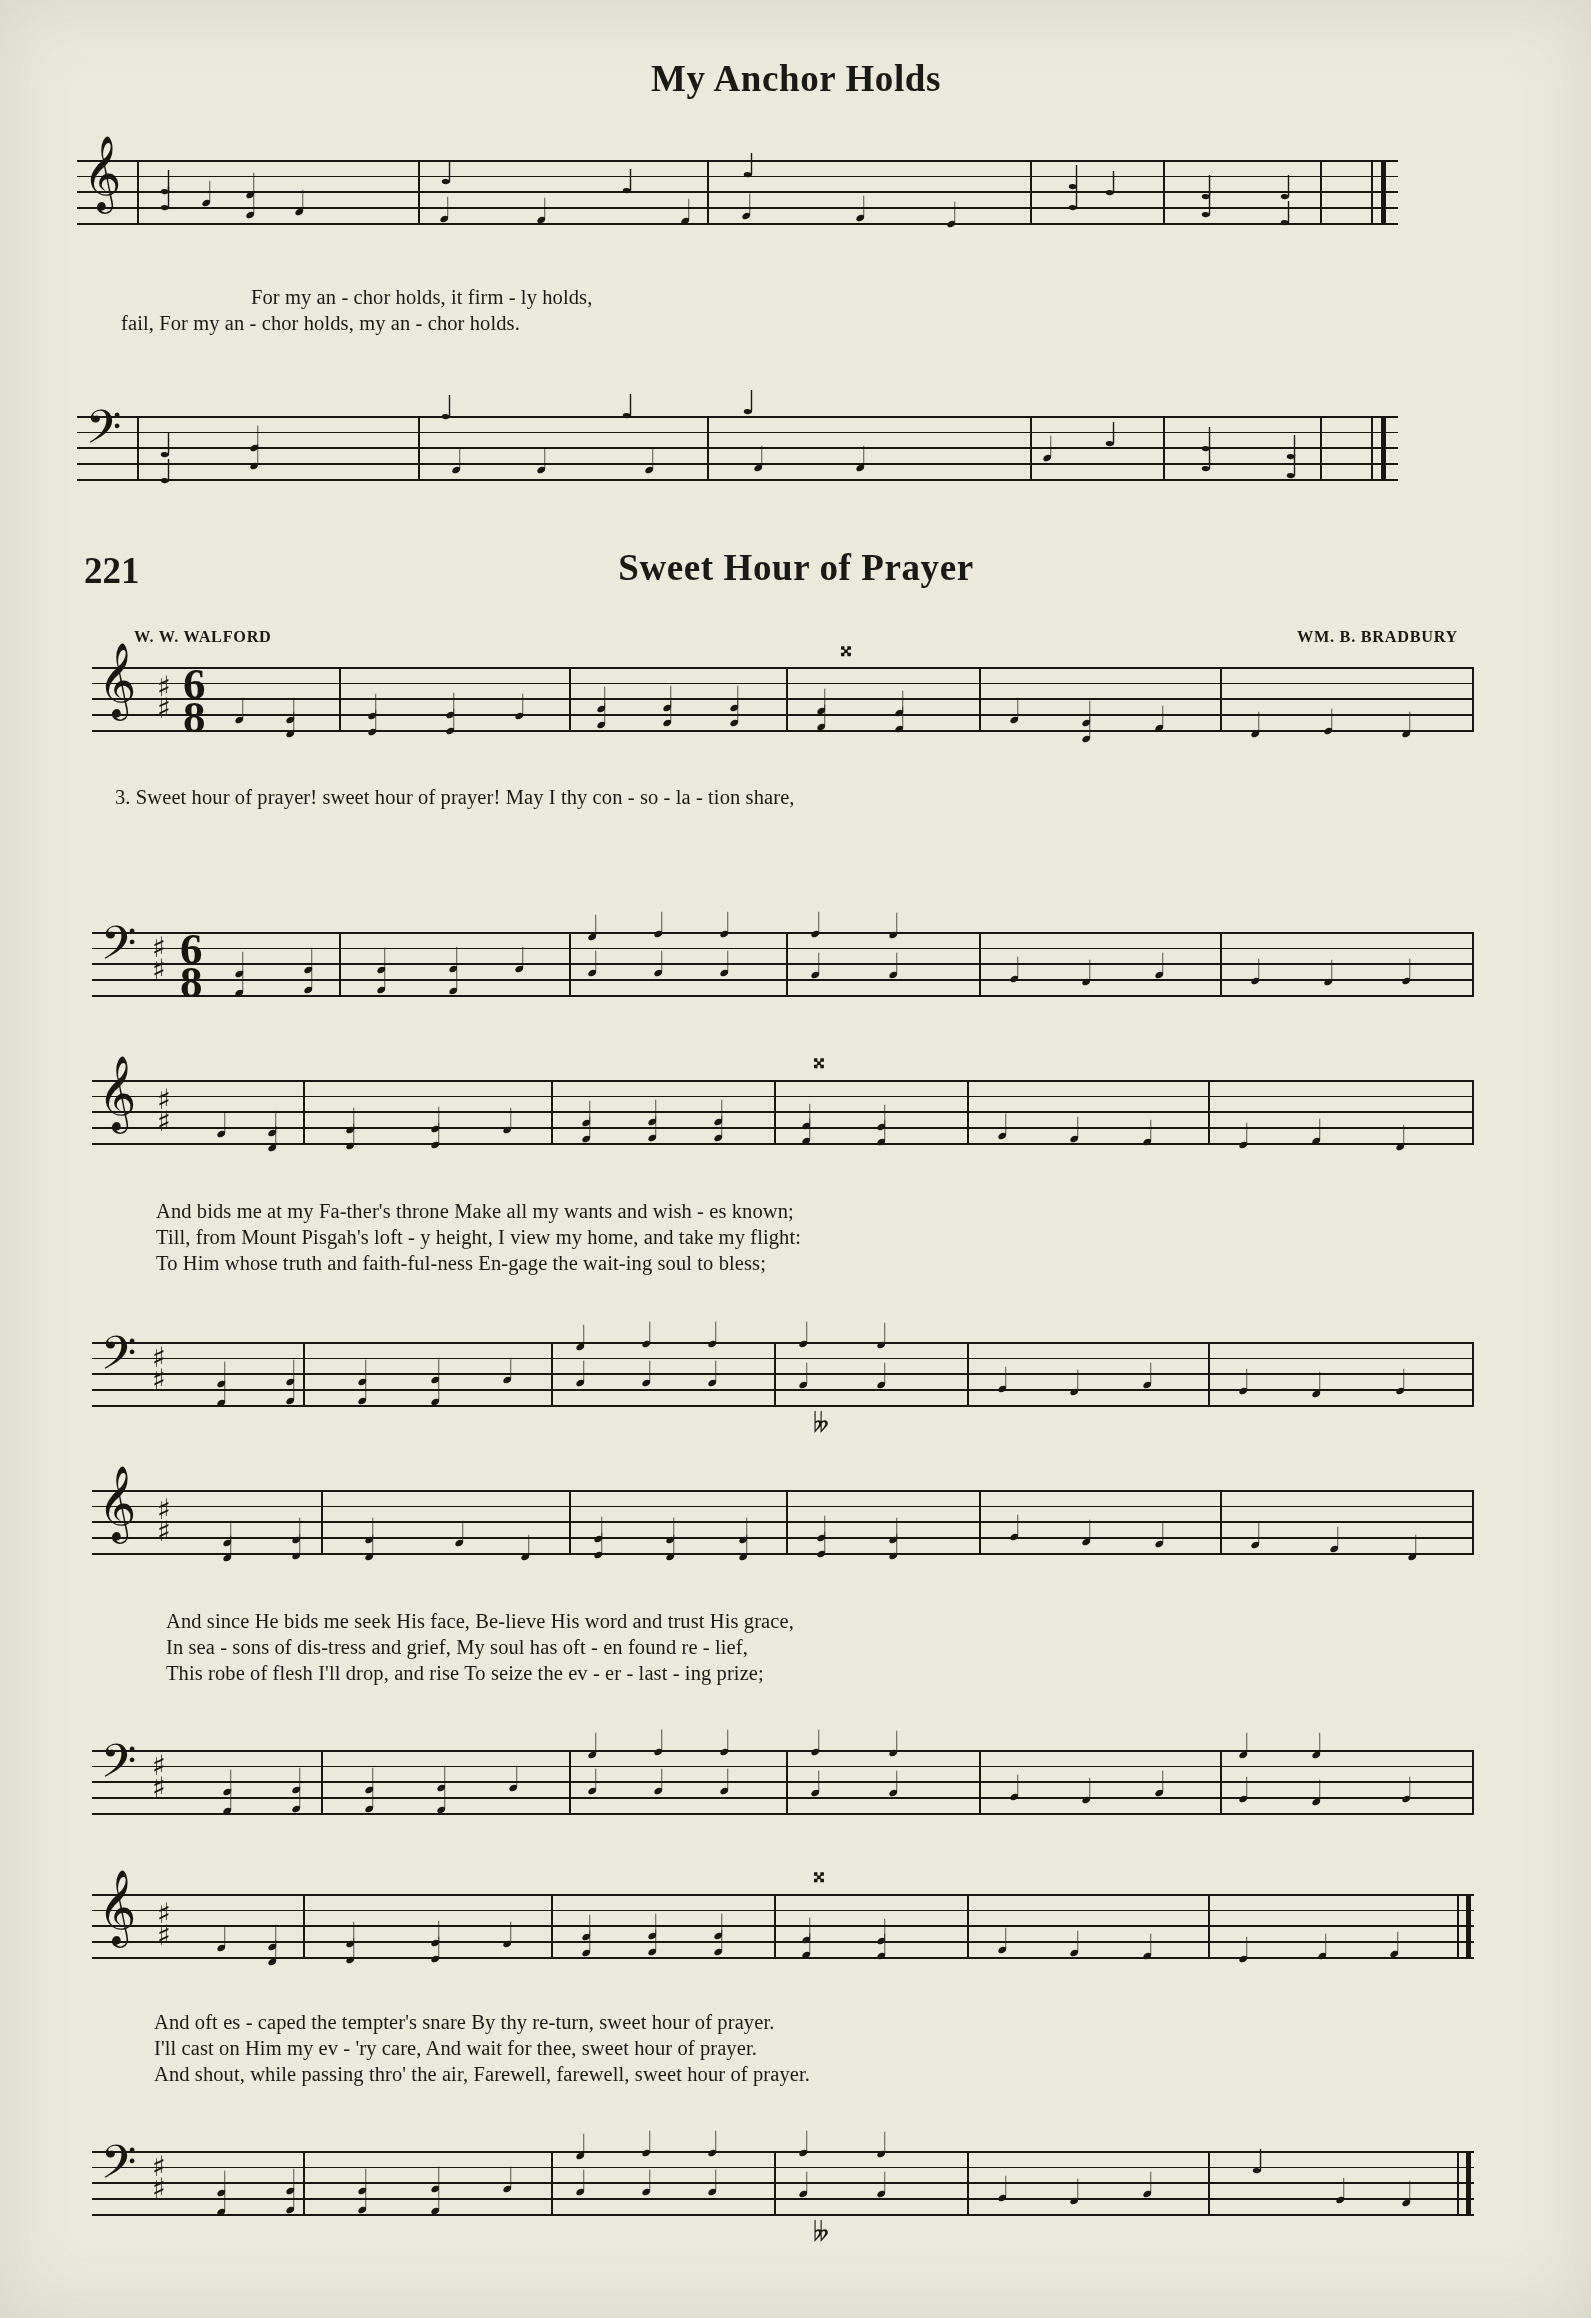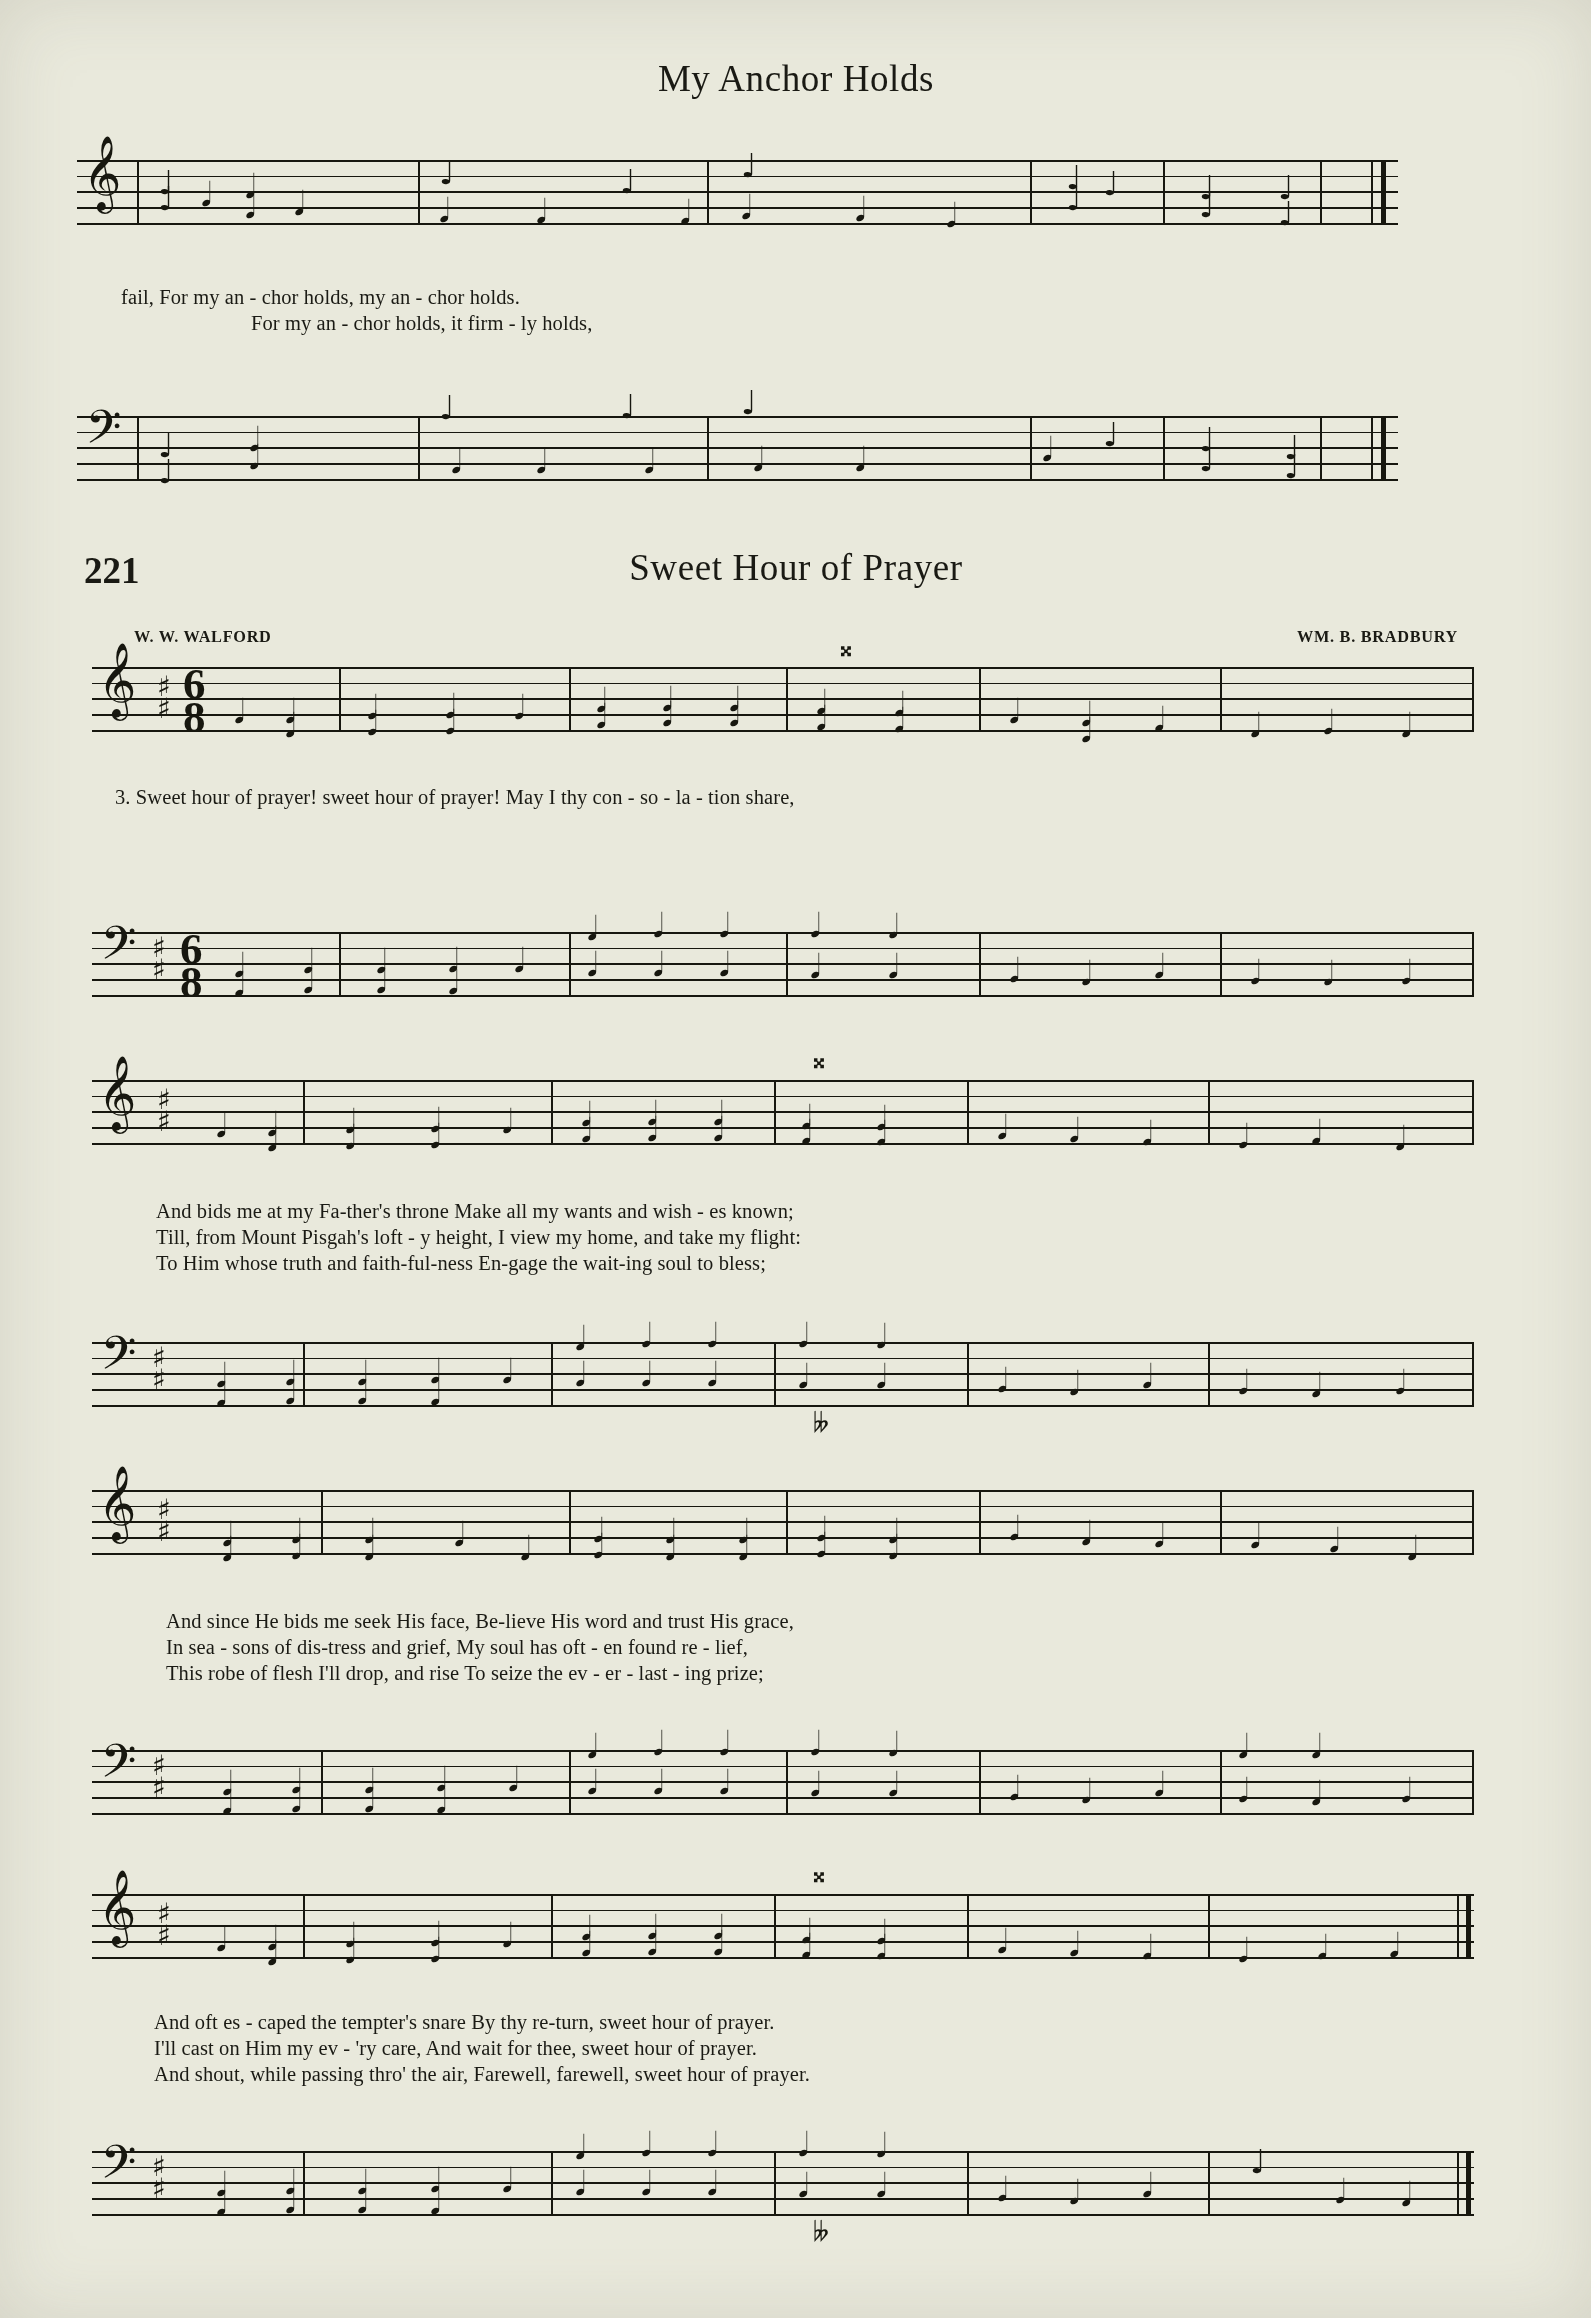--- a/index.html
+++ b/index.html
@@ -21,21 +21,21 @@
     position: absolute;
     inset: 0;
     box-shadow: inset 0 0 72px rgba(120,118,100,0.18);
     pointer-events: none;
   }
 
   
   .ctr { text-align: center; }
   .song-title {
     font-family: "Liberation Serif", serif;
-    font-weight: normal;
+    font-weight: bold;
     font-size: 37px;
     letter-spacing: 0.6px;
   }
   .hymn-num {
     font-family: "Liberation Serif", serif;
     font-weight: bold;
     font-size: 37px;
   }
   .credit {
     font-family: "Liberation Serif", serif;
@@ -129,22 +129,22 @@
       <div class="glyph note" style="left:989px; top:1.2px;">♩</div>
       <div class="glyph note" style="left:989px; top:22px;">♩</div>
       <div class="glyph note" style="left:1026px; top:7.2px;">♩</div>
       <div class="glyph note" style="left:1122px; top:11px;">♩</div>
       <div class="glyph note" style="left:1122px; top:29px;">♩</div>
       <div class="glyph note" style="left:1201px; top:11px;">♩</div>
       <div class="glyph note" style="left:1201px; top:37px;">♩</div>
     </div>
 
     <div class="lyric-block ctr" style="left:121px; top:284px; width:1297px; text-align:left;">
+      <span class="lyric-line" style="margin-left:130px;">For  my  an - chor holds,  it  firm - ly   holds,</span>
       <span class="lyric-line">fail,   For my an  -  chor    holds,            my an - chor holds.</span>
-      <span class="lyric-line" style="margin-left:130px;">For  my  an - chor holds,  it  firm - ly   holds,</span>
     </div>
   </div>
 
   <div class="system">
     <div style="position:absolute; left:77px; top:416px; width:1321px; height:66px;">
       <div class="line" style="position:absolute; left:0; right:0; top:0px; height:1.8px; background:#17170f;"></div>
       <div class="line" style="position:absolute; left:0; right:0; top:15.7px; height:1.8px; background:#17170f;"></div>
       <div class="line" style="position:absolute; left:0; right:0; top:31px; height:1.8px; background:#17170f;"></div>
       <div class="line" style="position:absolute; left:0; right:0; top:47px; height:1.8px; background:#17170f;"></div>
       <div class="line" style="position:absolute; left:0; right:0; top:63px; height:1.8px; background:#17170f;"></div>

